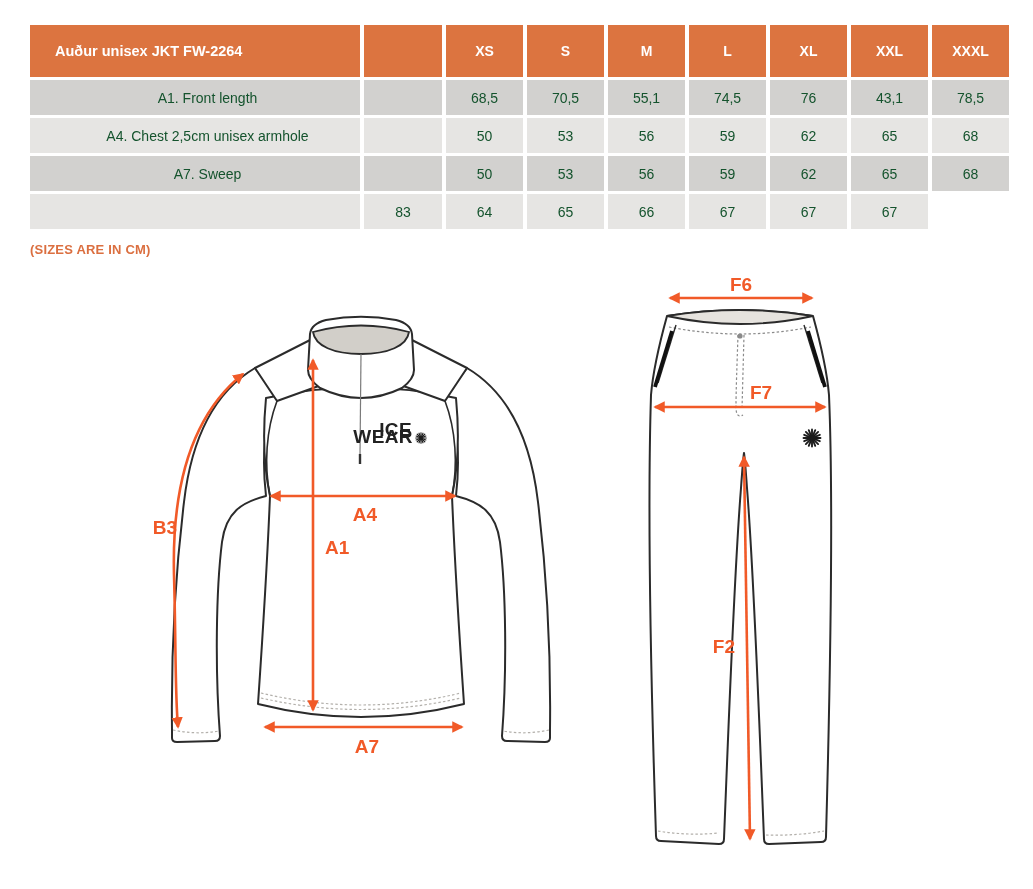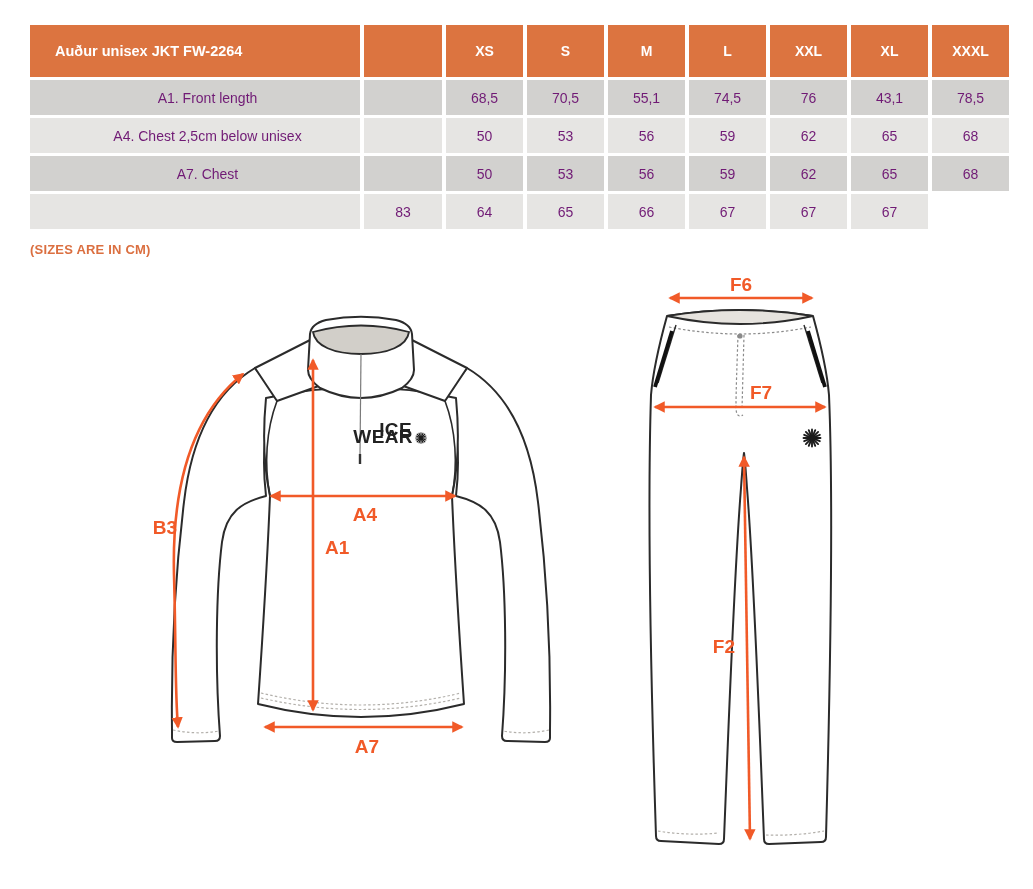--- a/index.html
+++ b/index.html
@@ -7,21 +7,21 @@
           font-family:"Liberation Sans",sans-serif;}
 
   
   .size-table{position:absolute;left:30px;top:25px;display:grid;
       grid-template-columns:330px 78px repeat(7,77px);
       grid-template-rows:52px repeat(4,35px);
       column-gap:4px;row-gap:3px;}
   .size-table div{display:flex;align-items:center;justify-content:center;}
   .h{background:#DC7440;color:#fff;font-weight:bold;font-size:14px;}
   .h.t{justify-content:flex-start;padding-left:25px;font-size:14.5px;}
-  .c{color:#701a75;font-size:14px;}
+  .c{color:#14532d;font-size:14px;}
   .dk{background:#D2D1CF;}
   .lt{background:#E6E5E3;}
   .lbl{justify-content:flex-start;padding-left:25px;}
 
   .sizes-note{position:absolute;left:30px;top:242px;color:#DB6F40;
       font-size:13px;font-weight:600;letter-spacing:.2px;}
 
   
   svg text{font-family:"Liberation Sans",sans-serif;fill:#F15A28;font-weight:600;font-size:19px;}
   svg text.logo{fill:#222;font-weight:bold;letter-spacing:.4px;}
@@ -36,45 +36,45 @@
 
 <div class="canvas">
 
   <div class="size-table">
     <div class="h t">Auður unisex JKT FW-2264</div>
     <div class="h"></div>
     <div class="h">XS</div>
     <div class="h">S</div>
     <div class="h">M</div>
     <div class="h">L</div>
+    <div class="h">XL</div>
     <div class="h">XXL</div>
-    <div class="h">XL</div>
     <div class="h">XXXL</div>
 
     <div class="c dk lbl">A1. Front length</div>
     <div class="c dk"></div>
     <div class="c dk">68,5</div>
     <div class="c dk">70,5</div>
     <div class="c dk">55,1</div>
     <div class="c dk">74,5</div>
     <div class="c dk">76</div>
     <div class="c dk">43,1</div>
     <div class="c dk">78,5</div>
 
-    <div class="c lt lbl">A4. Chest 2,5cm below unisex</div>
+    <div class="c lt lbl">A4. Chest 2,5cm unisex armhole</div>
     <div class="c lt"></div>
     <div class="c lt">50</div>
     <div class="c lt">53</div>
     <div class="c lt">56</div>
     <div class="c lt">59</div>
     <div class="c lt">62</div>
     <div class="c lt">65</div>
     <div class="c lt">68</div>
 
-    <div class="c dk lbl">A7. Chest</div>
+    <div class="c dk lbl">A7. Sweep</div>
     <div class="c dk"></div>
     <div class="c dk">50</div>
     <div class="c dk">53</div>
     <div class="c dk">56</div>
     <div class="c dk">59</div>
     <div class="c dk">62</div>
     <div class="c dk">65</div>
     <div class="c dk">68</div>
 
     <div class="c lt"></div>

